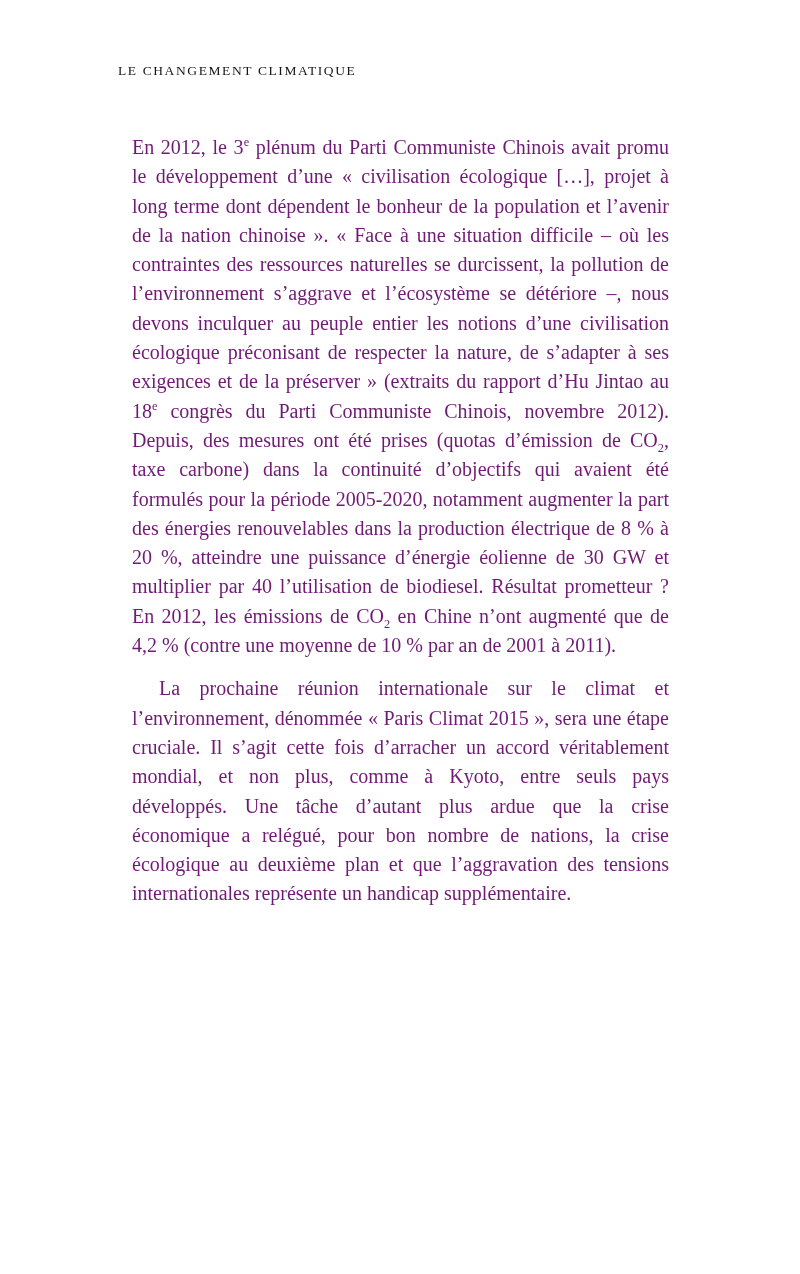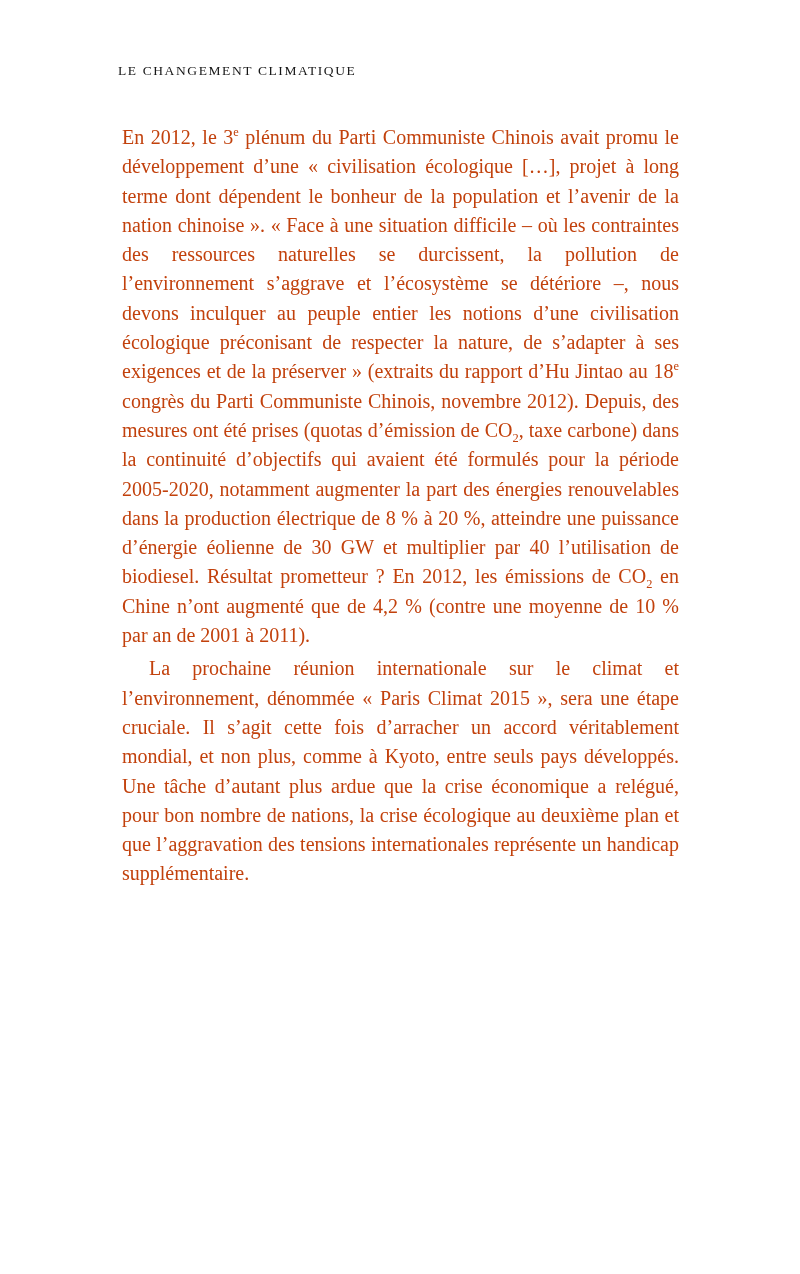--- a/index.html
+++ b/index.html
@@ -29,25 +29,25 @@
     font-weight: 400;
     color: #161616;
   }
   .text-block {
     position: absolute;
     left: 118px;
     top: 119px;
     width: 565px;
   }
   .para {
-    margin: 4px;
+    margin: 14px;
     font-size: 20px;
     line-height: 29.3px;
     text-align: justify;
-    color: #c2410c;
+    color: #701a75;
   }
   .para.indent {
     text-indent: 27px;
     font-family: Liberation Serif, serif;
   }
   sup {
     font-size: 0.62em;
     line-height: 0;
     vertical-align: super;
   }

